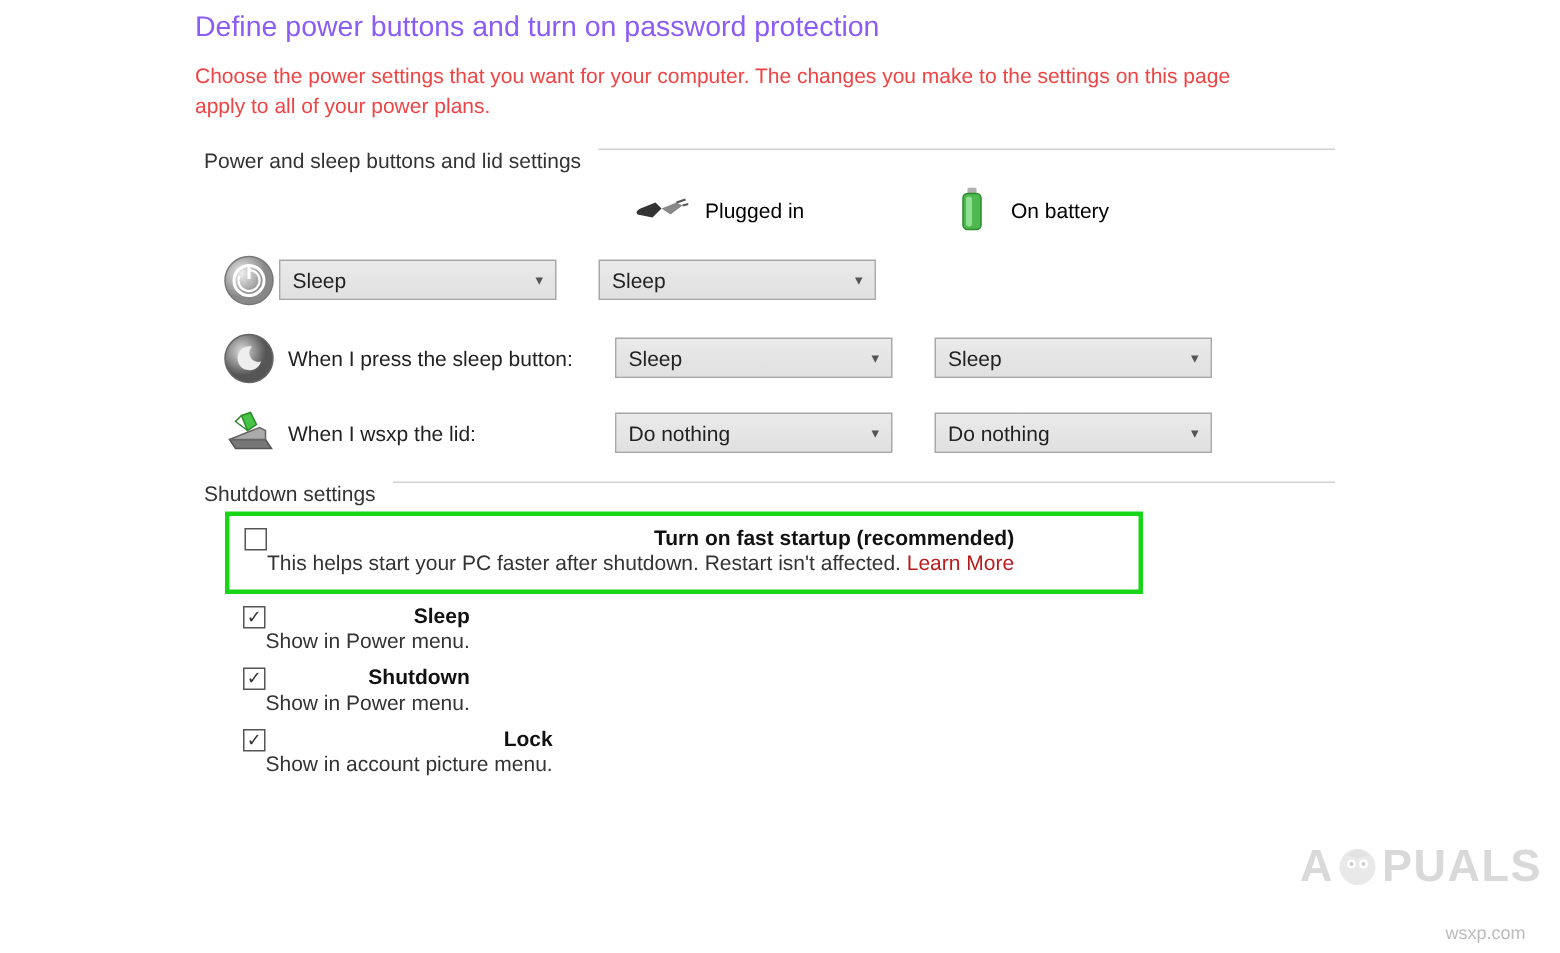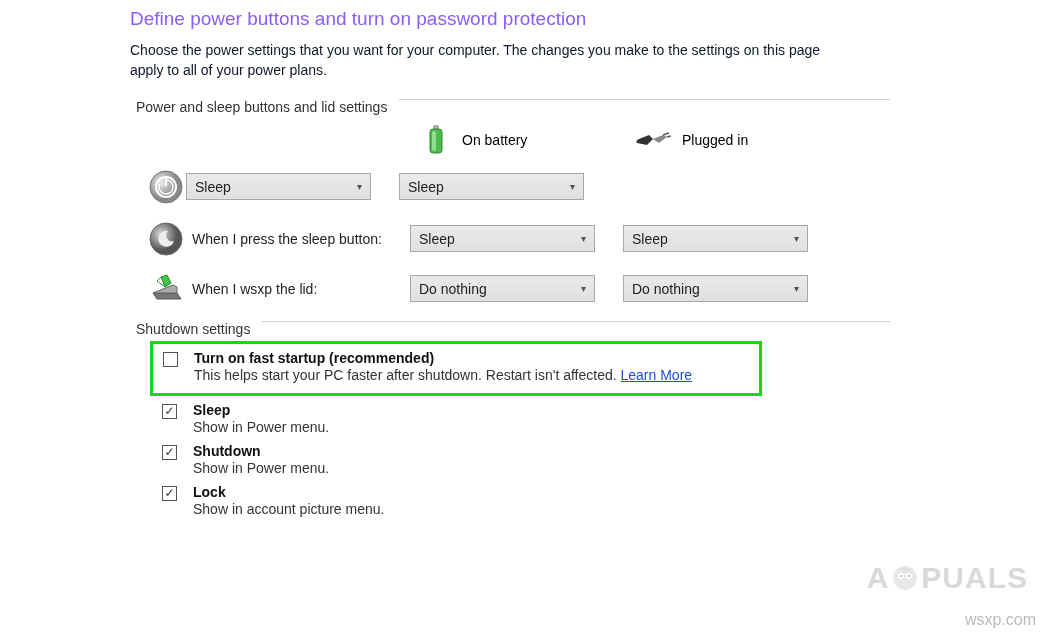--- a/index.html
+++ b/index.html
@@ -20,21 +20,21 @@
       padding: 8px 0 0 130px;
       width: 880px;
     }
     .page-title {
       color: #8b5cf6;
       font-size: 19px;
       font-weight: 400;
       margin: 0 0 10px 0;
     }
     .page-desc {
-      color: #0f172a;
+      color: #ef4444;
       font-size: 14px;
       line-height: 1.45;
       margin: 0 0 18px 0;
       width: 720px;
     }
     .section-title {
       font-size: 14px;
       color: #333;
       margin: 0 0 2px 6px;
       display: flex;
@@ -110,22 +110,23 @@
     }
     .highlight-box {
       border: 3px solid #18d518;
       padding: 6px 10px 6px 10px;
       margin-bottom: 6px;
       width: 612px;
     }
     .chk-row {
       display: flex;
       align-items: flex-start;
-      gap: 16px;
+      gap: 0;
       margin-bottom: 4px;
+      text-align: right;
     }
     .chk-box {
       width: 15px;
       height: 15px;
       border: 1px solid #555;
       margin-top: 2px;
       flex-shrink: 0;
       display: flex;
       align-items: center;
       justify-content: center;
@@ -141,22 +142,21 @@
       font-weight: 700;
       font-size: 14px;
       color: #111;
     }
     .chk-desc {
       font-size: 14px;
       color: #333;
       margin-top: 1px;
     }
     .link {
-      color: #1d4ed8;
-      text-decoration: underline;
+      color: #b91c1c;
       cursor: pointer;
     }
     .shutdown-item {
       margin-left: 12px;
       margin-bottom: 8px;
     }
     .watermark1 {
       position: absolute;
       right: 12px;
       bottom: 40px;
@@ -166,59 +166,59 @@
       letter-spacing: 1px;
       opacity: 0.7;
       font-family: Arial, sans-serif;
       display: flex;
       align-items: center;
       gap: 2px;
     }
     .watermark1 svg { opacity: 0.6; }
     .watermark2 {
       position: absolute;
-      right: 4px;
+      right: 23px;
       bottom: 6px;
-      font-size: 16px;
+      font-size: 12px;
       color: #bbb;
       font-family: Arial, sans-serif;
     }
   </style>
 </head>
 <body>
 
 <div class="content">
   <h1 class="page-title">Define power buttons and turn on password protection</h1>
   <p class="page-desc">Choose the power settings that you want for your computer. The changes you make to the settings on this page apply to all of your power plans.</p>
 
   <div class="section-title">
     <span>Power and sleep buttons and lid settings</span>
   </div>
 
   <div class="col-headers">
-    <div class="icon-col">
-      <span style="width:32px;display:inline-flex;justify-content:center;">
-        <svg width="16" height="30" viewBox="0 0 16 30">
-          <rect x="5" y="0" width="6" height="4" rx="1" fill="#b0b0b0"></rect>
-          <rect x="2" y="4" width="12" height="24" rx="3" fill="#4fb84f" stroke="#2a8a2a" stroke-width="1"></rect>
-          <rect x="4" y="6" width="4" height="20" rx="2" fill="#8fe08f"></rect>
-        </svg>
-      </span>
-      <span>On battery</span>
-    </div>
     <div class="icon-col">
       <span style="width:40px;display:inline-flex;justify-content:center;">
         <svg width="38" height="22" viewBox="0 0 38 22">
           <path d="M4 14 Q2 12 6 10 L16 6 L20 10 L14 16 Z" fill="#333"></path>
           <path d="M20 10 L30 6 L34 8 L26 14 Z" fill="#888"></path>
           <line x1="30" y1="6" x2="36" y2="4" stroke="#555" stroke-width="1.5"></line>
           <line x1="34" y1="8" x2="38" y2="7" stroke="#555" stroke-width="1.5"></line>
         </svg>
       </span>
       <span>Plugged in</span>
+    </div>
+    <div class="icon-col">
+      <span style="width:32px;display:inline-flex;justify-content:center;">
+        <svg width="16" height="30" viewBox="0 0 16 30">
+          <rect x="5" y="0" width="6" height="4" rx="1" fill="#b0b0b0"></rect>
+          <rect x="2" y="4" width="12" height="24" rx="3" fill="#4fb84f" stroke="#2a8a2a" stroke-width="1"></rect>
+          <rect x="4" y="6" width="4" height="20" rx="2" fill="#8fe08f"></rect>
+        </svg>
+      </span>
+      <span>On battery</span>
     </div>
   </div>
 
   <div class="grid-rows">
     <div class="row">
       <div class="row-icon">
         <svg width="36" height="36" viewBox="0 0 36 36">
           <circle cx="18" cy="18" r="16" fill="url(#g1)" stroke="#777" stroke-width="1"></circle>
           <defs>
               <radialGradient id="g1" cx="35%" cy="35%">

